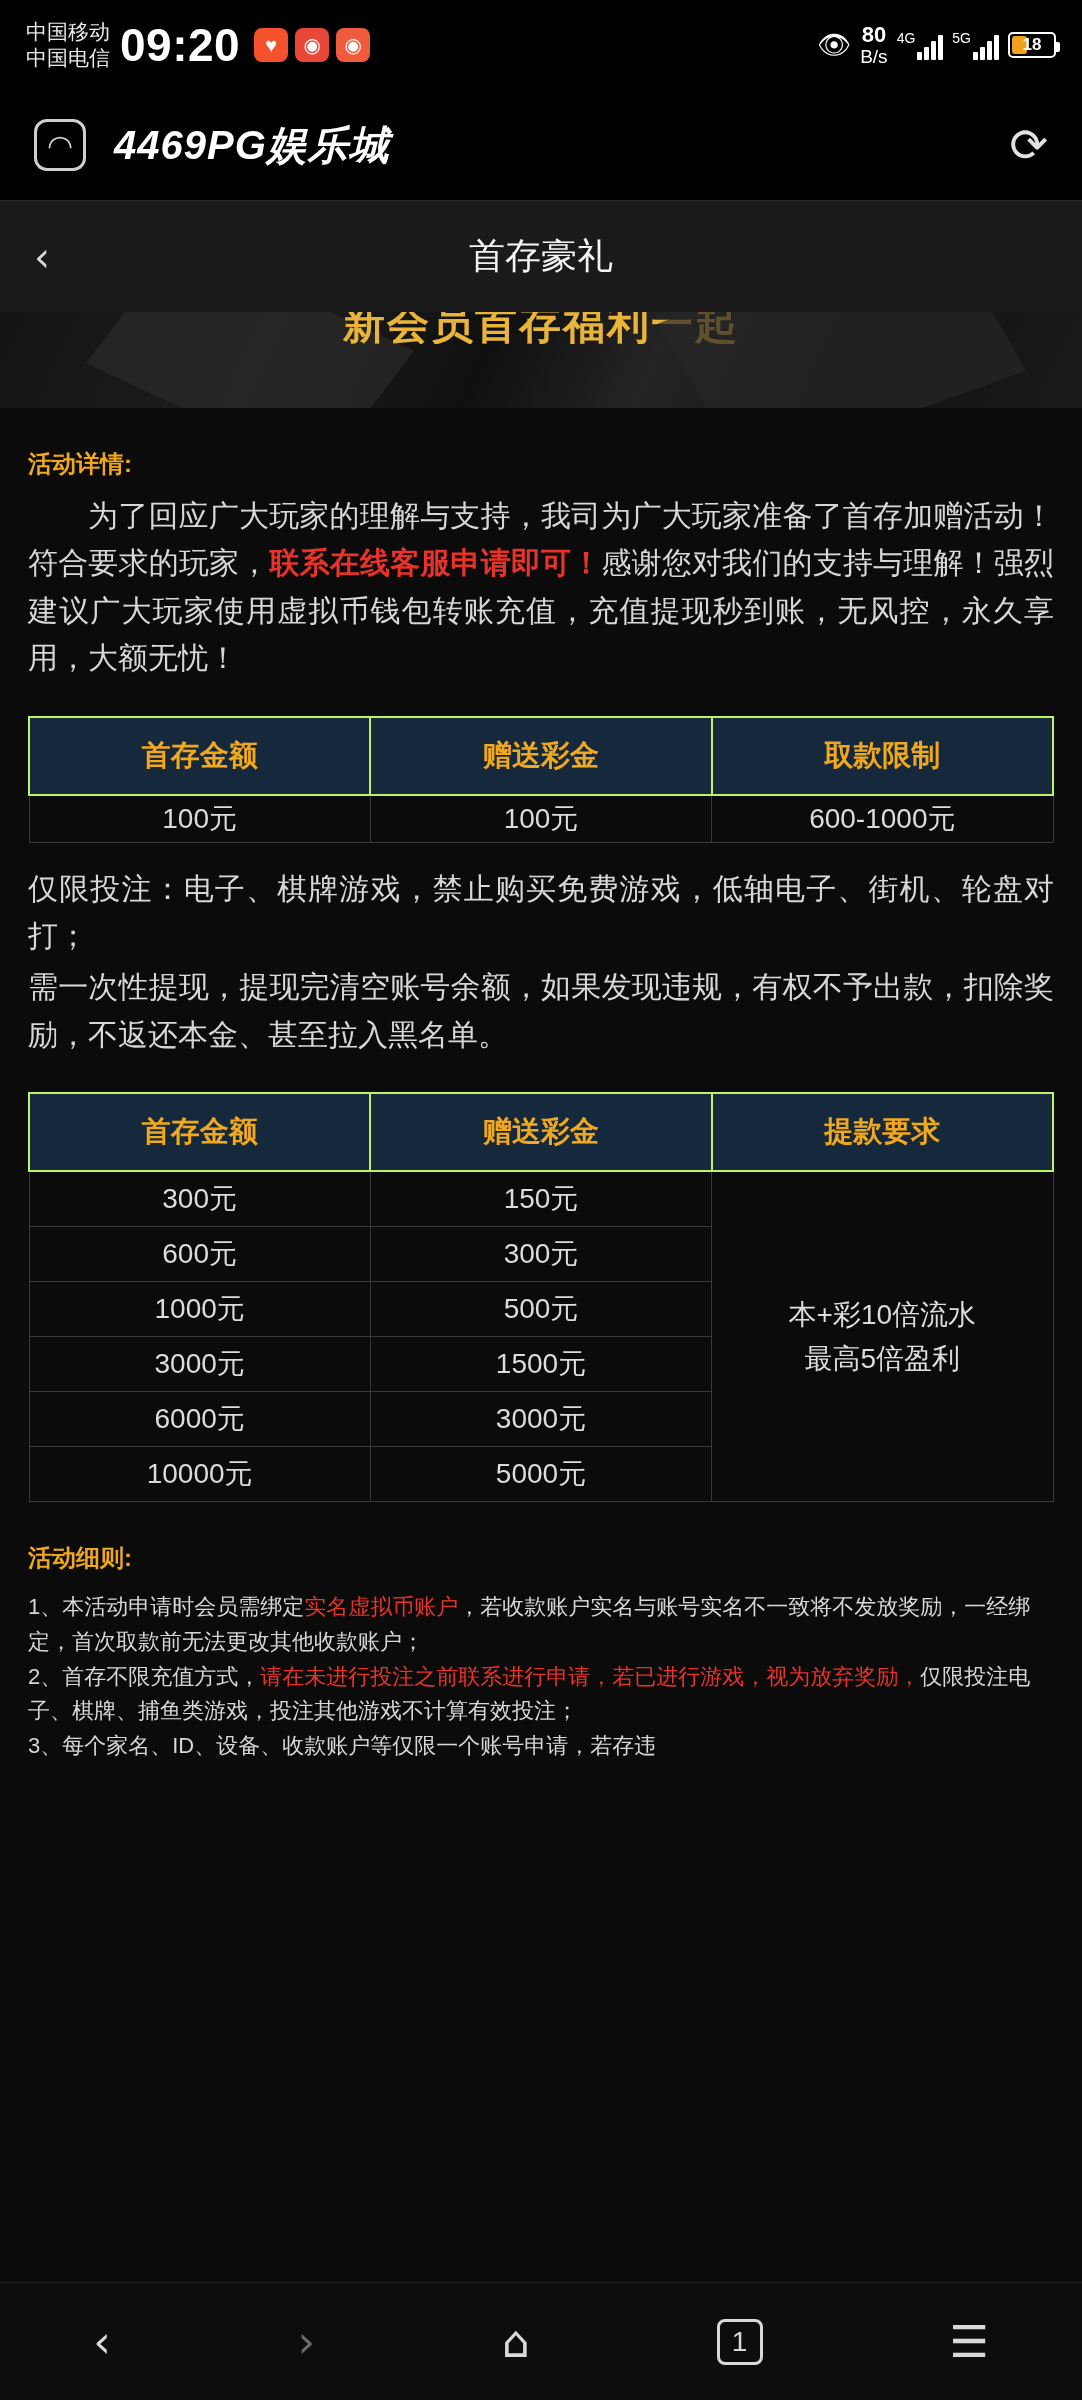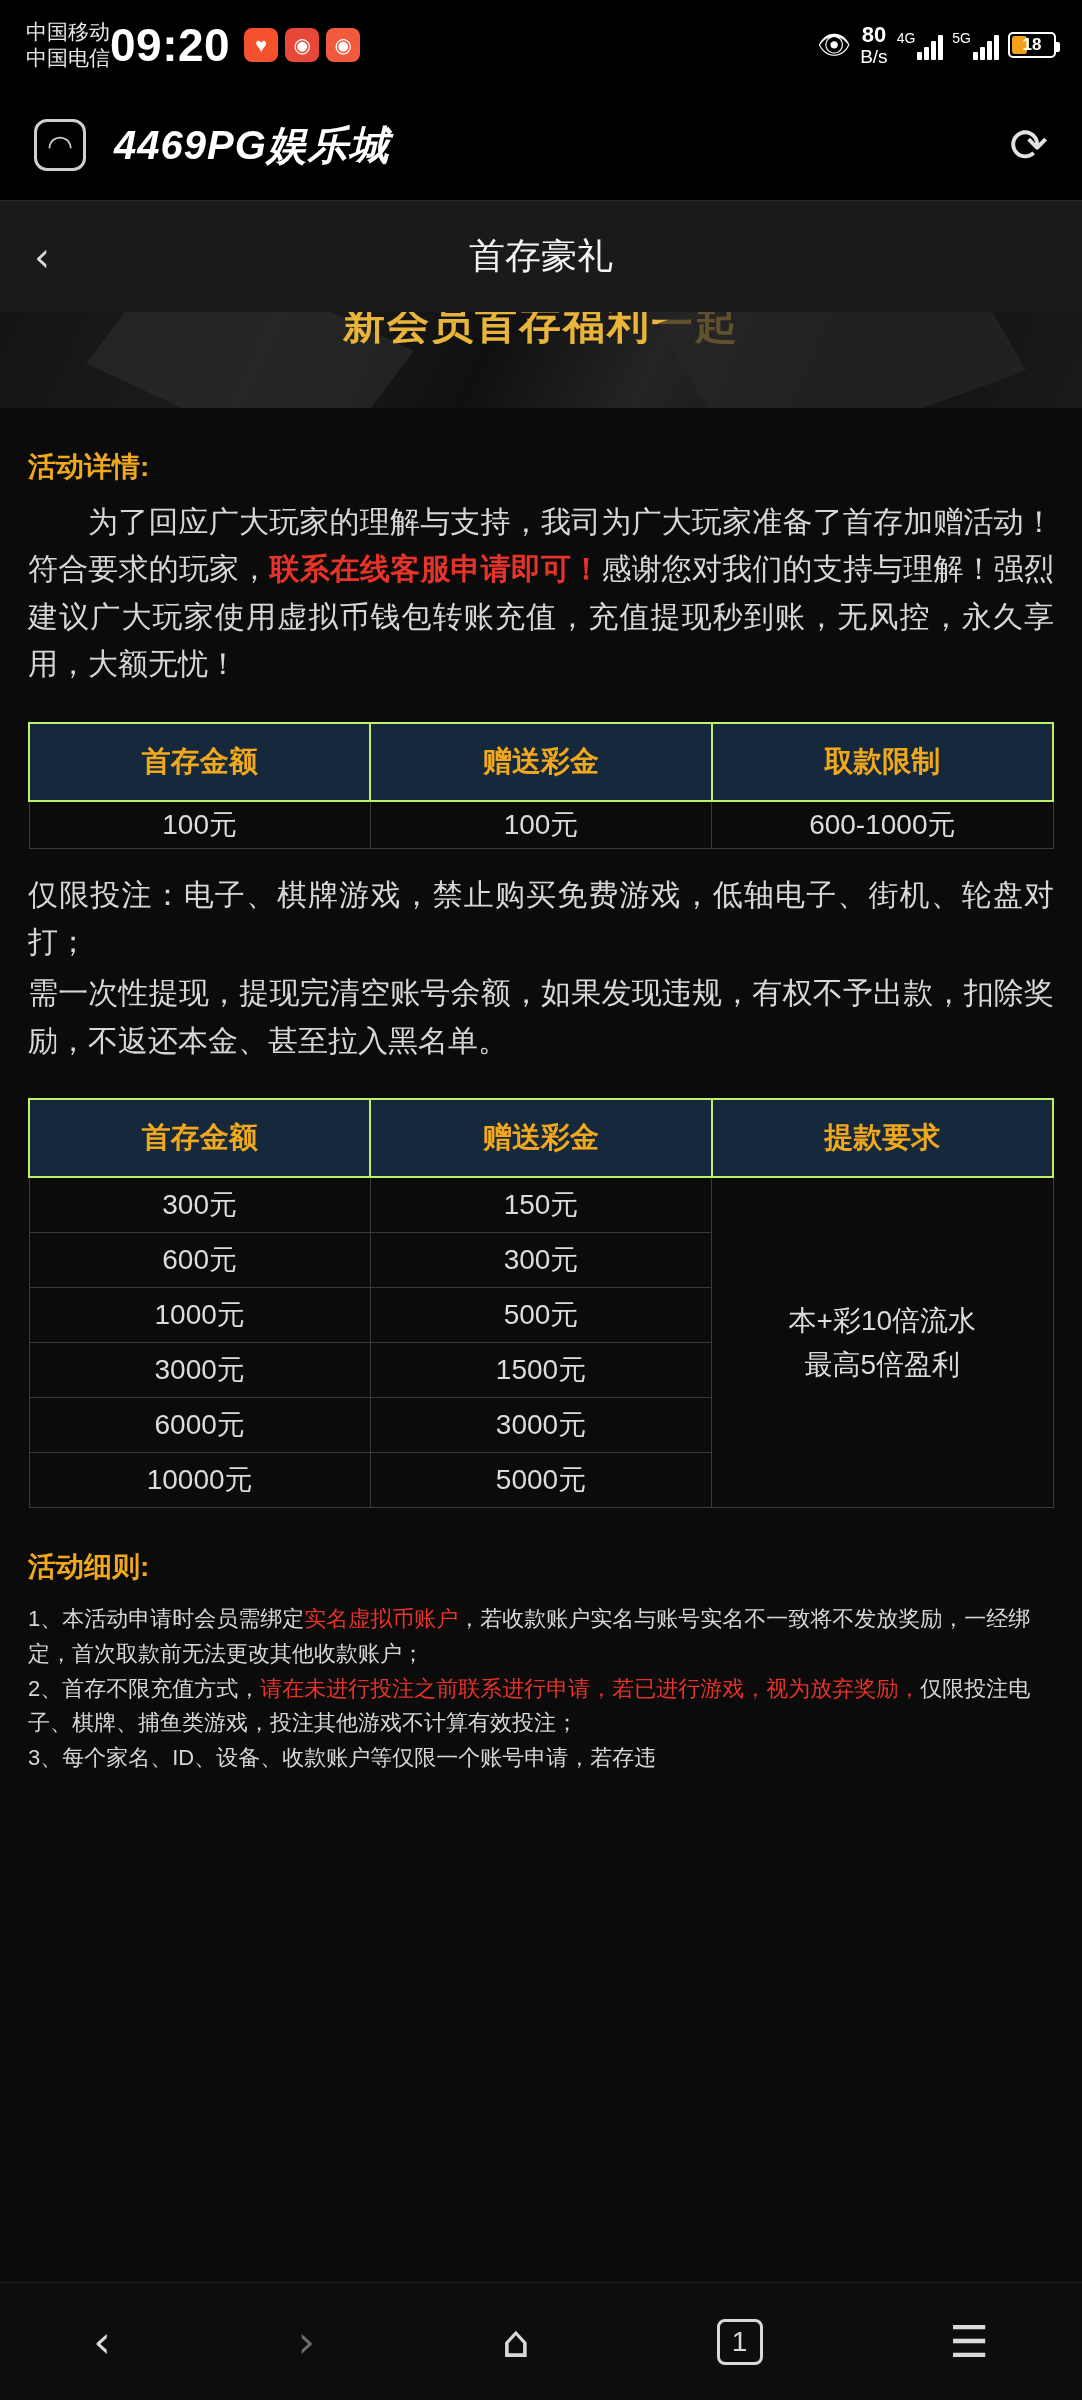--- a/index.html
+++ b/index.html
@@ -22,21 +22,21 @@
     color: #fff;
     position: relative;
   }
   .carriers {
     display: flex;
     flex-direction: column;
     justify-content: center;
     line-height: 1.22;
     font-size: 21px;
     color: #e9e9e9;
-    margin-right: 0;
+    margin-right: 10px;
   }
   .clock {
     font-size: 46px;
     font-weight: bold;
     letter-spacing: 0.5px;
     margin-right: 14px;
   }
   .sb-icons-left { display: flex; align-items: center; gap: 7px; }
   .appicon {
     width: 34px; height: 34px;
@@ -174,21 +174,21 @@
     font-weight: bold;
     color: #e8b43a;
     letter-spacing: 2px;
     white-space: nowrap;
     overflow: hidden;
     height: 48px;
   }
 
   .sec-title {
     color: #f0a81c;
-    font-size: 28px;
+    font-size: 24px;
     font-weight: bold;
     margin-top: 40px;
     margin-bottom: 12px;
   }
   p.para {
     color: #d7d7d7;
     font-size: 30px;
     line-height: 1.58;
     text-align: justify;
   }

